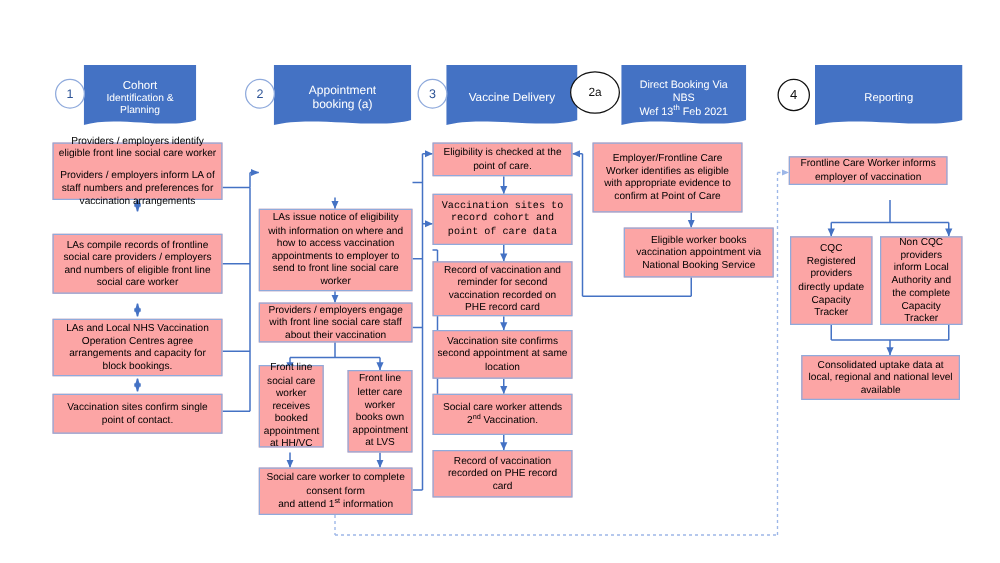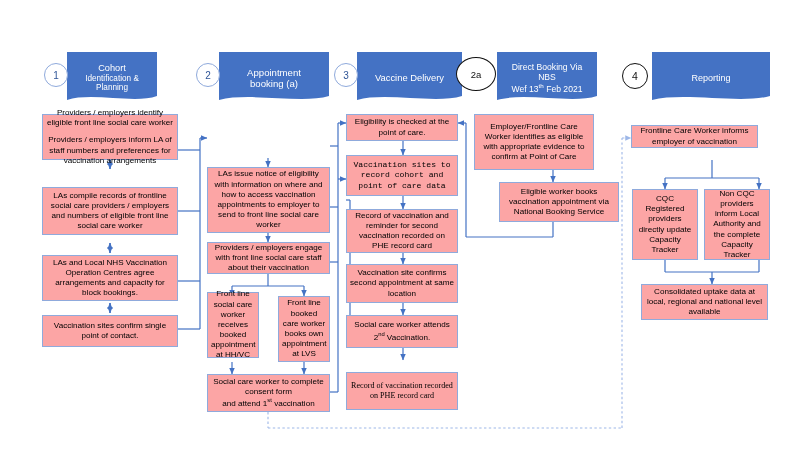--- a/index.html
+++ b/index.html
@@ -237,28 +237,28 @@
   </div>
 
   <div class="pbox" style="left:207px;top:292px;width:52px;height:66px;">
     <div class="inner">
         <p>Front line social care worker receives booked appointment at HH/VC</p>
       </div>
   </div>
 
   <div class="pbox" style="left:278px;top:296px;width:52px;height:66px;">
     <div class="inner">
-        <p>Front line booked care worker books own appointment at LVS</p>
+        <p>Front line letter care worker books own appointment at LVS</p>
       </div>
   </div>
 
   <div class="pbox" style="left:207px;top:374px;width:123px;height:38px;">
     <div class="inner">
       <p>Social care worker to complete consent form</p>
-      <p style="margin-top:0"><span>and attend 1</span><sup>st</sup><span> vaccination</span></p>
+      <p style="margin-top:0"><span>and attend 1</span><sup>st</sup><span> information</span></p>
     </div>
   </div>
 
   <div class="pbox" style="left:346px;top:114px;width:112px;height:27px;">
     <div class="inner">
         <p>Eligibility is checked at the point of care.</p>
       </div>
   </div>
 
   <div class="pbox" style="left:346px;top:155px;width:112px;height:41px;font-family:Liberation Mono, monospace;">
@@ -278,21 +278,21 @@
         <p>Vaccination site confirms second appointment at same location</p>
       </div>
   </div>
 
   <div class="pbox" style="left:346px;top:315px;width:112px;height:33px;">
     <div class="inner">
       <p><span>Social care worker attends 2</span><sup>nd</sup><span> Vaccination.</span></p>
     </div>
   </div>
 
-  <div class="pbox" style="left:346px;top:372px;width:112px;height:38px;font-family:Liberation Serif, serif;">
+  <div class="pbox" style="left:346px;top:360px;width:112px;height:38px;">
     <div class="inner">
         <p>Record of vaccination recorded on PHE record card</p>
       </div>
   </div>
 
   <div class="pbox" style="left:474px;top:114px;width:120px;height:56px;">
     <div class="inner">
         <p>Employer/Frontline Care Worker identifies as eligible with appropriate evidence to confirm at Point of Care</p>
       </div>
   </div>

